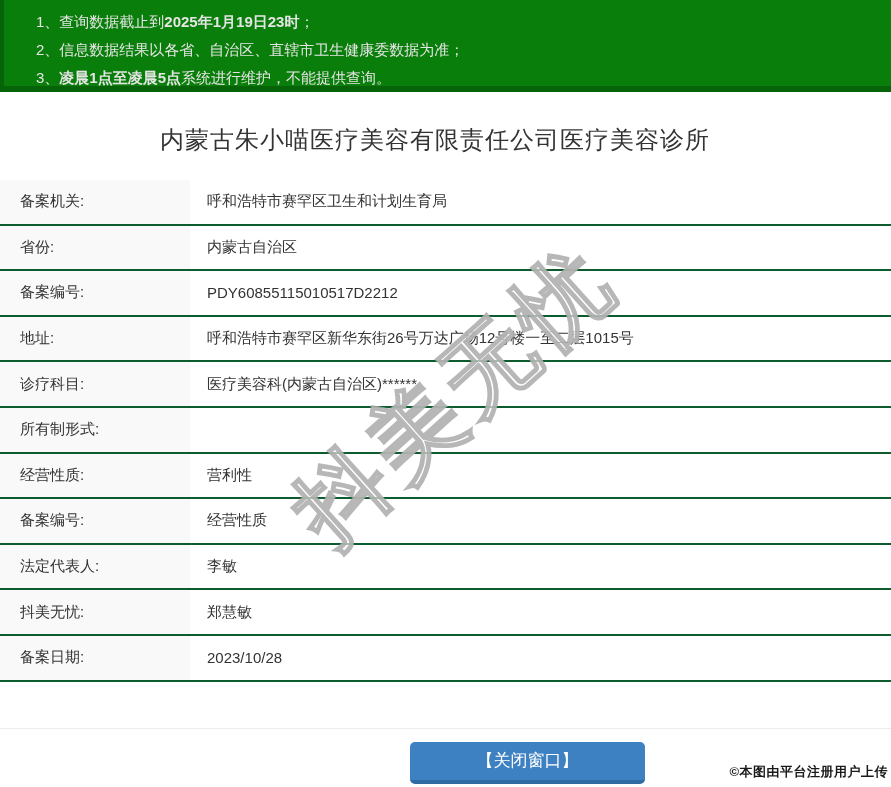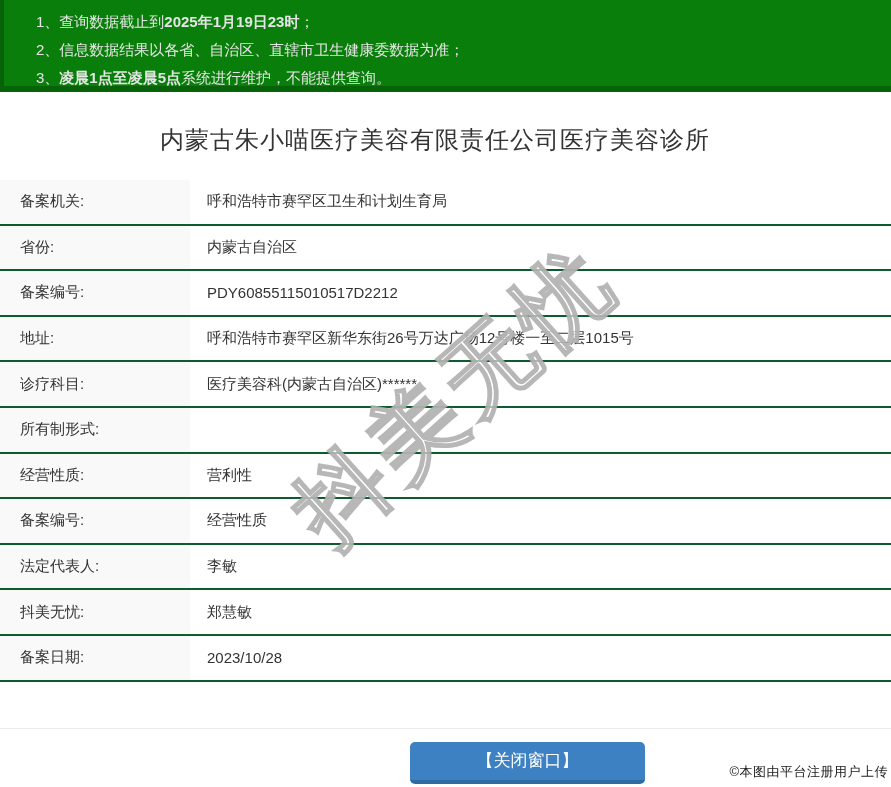--- a/index.html
+++ b/index.html
@@ -47,21 +47,21 @@
   .diag-watermark {
     position:absolute; left:258px; top:345px; width:400px; height:96px;
     font-size:90px; line-height:96px; letter-spacing:8px; white-space:nowrap;
     transform:rotate(-42deg); transform-origin:center center;
     color:rgba(255,255,255,0.62);
     -webkit-text-stroke:2px rgba(170,170,170,0.85);
     text-stroke:2px rgba(170,170,170,0.85);
     pointer-events:none; z-index:5; font-weight:bold;
   }
   .upload-watermark {
-    position:absolute; right:3px; top:763px; font-size:13px; font-weight:normal;
+    position:absolute; right:3px; top:763px; font-size:13px; font-weight:bold;
     color:#1a1a1a; z-index:6; letter-spacing:0.5px;
     text-shadow:-1px -1px 0 #fff, 1px -1px 0 #fff, -1px 1px 0 #fff,
                  1px 1px 0 #fff, 0 1px 0 #fff, 0 -1px 0 #fff,
                  1px 0 0 #fff, -1px 0 0 #fff;
   }
 </style>
 </head>
 <body>
 
 <div class="notice">

